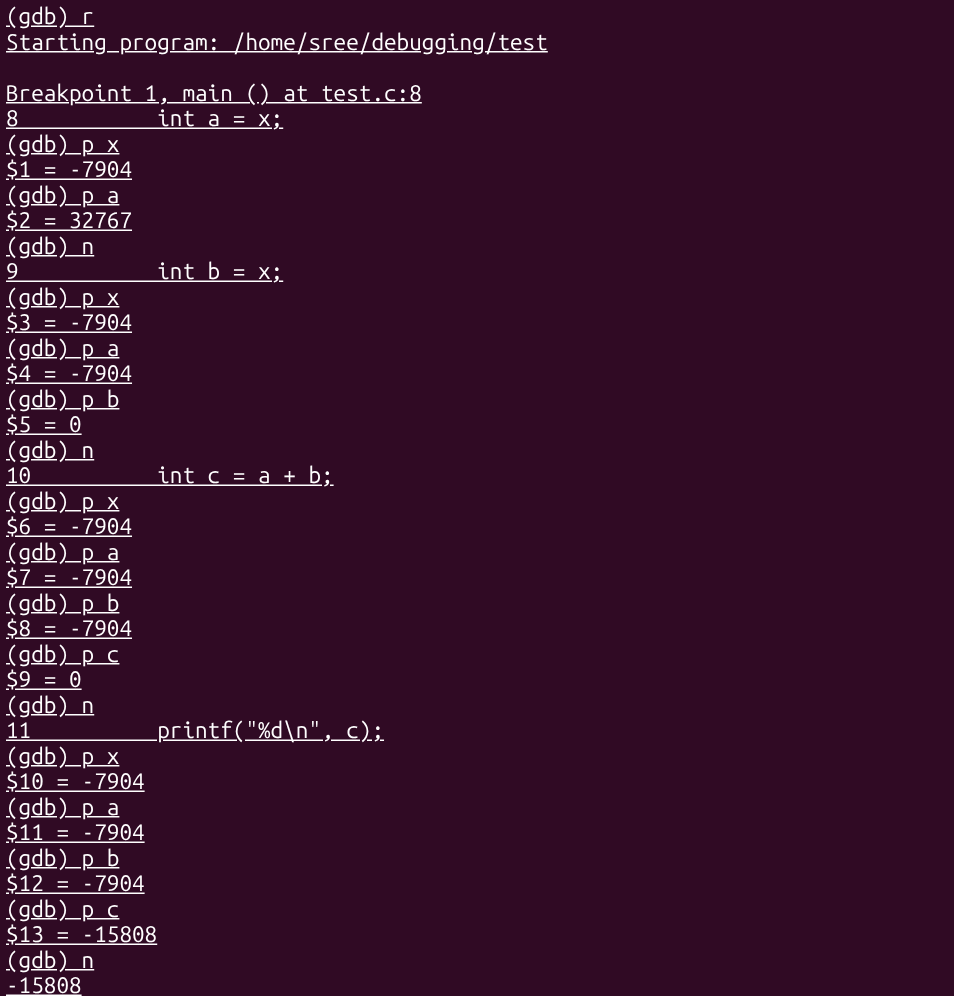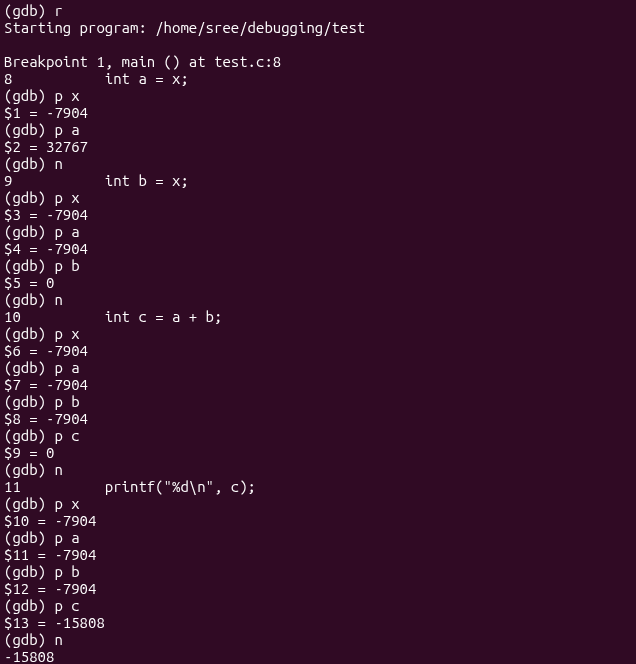--- a/index.html
+++ b/index.html
@@ -14,18 +14,19 @@
     color: #ffffff;
     overflow: hidden;
   }
   .terminal {
     padding: 2px 4px;
     white-space: pre;
   }
   .line {
     display: block;
     min-height: 17px;
+    text-decoration: underline;
   }
 </style>
 </head>
 <body>
 
 <div class="terminal" id="terminal"><span class="line">(gdb) r</span><span class="line">Starting program: /home/sree/debugging/test</span><span class="line"></span><span class="line">Breakpoint 1, main () at test.c:8</span><span class="line">8           int a = x;</span><span class="line">(gdb) p x</span><span class="line">$1 = -7904</span><span class="line">(gdb) p a</span><span class="line">$2 = 32767</span><span class="line">(gdb) n</span><span class="line">9           int b = x;</span><span class="line">(gdb) p x</span><span class="line">$3 = -7904</span><span class="line">(gdb) p a</span><span class="line">$4 = -7904</span><span class="line">(gdb) p b</span><span class="line">$5 = 0</span><span class="line">(gdb) n</span><span class="line">10          int c = a + b;</span><span class="line">(gdb) p x</span><span class="line">$6 = -7904</span><span class="line">(gdb) p a</span><span class="line">$7 = -7904</span><span class="line">(gdb) p b</span><span class="line">$8 = -7904</span><span class="line">(gdb) p c</span><span class="line">$9 = 0</span><span class="line">(gdb) n</span><span class="line">11          printf("%d\n", c);</span><span class="line">(gdb) p x</span><span class="line">$10 = -7904</span><span class="line">(gdb) p a</span><span class="line">$11 = -7904</span><span class="line">(gdb) p b</span><span class="line">$12 = -7904</span><span class="line">(gdb) p c</span><span class="line">$13 = -15808</span><span class="line">(gdb) n</span><span class="line">-15808</span></div>
 
 </body></html>

